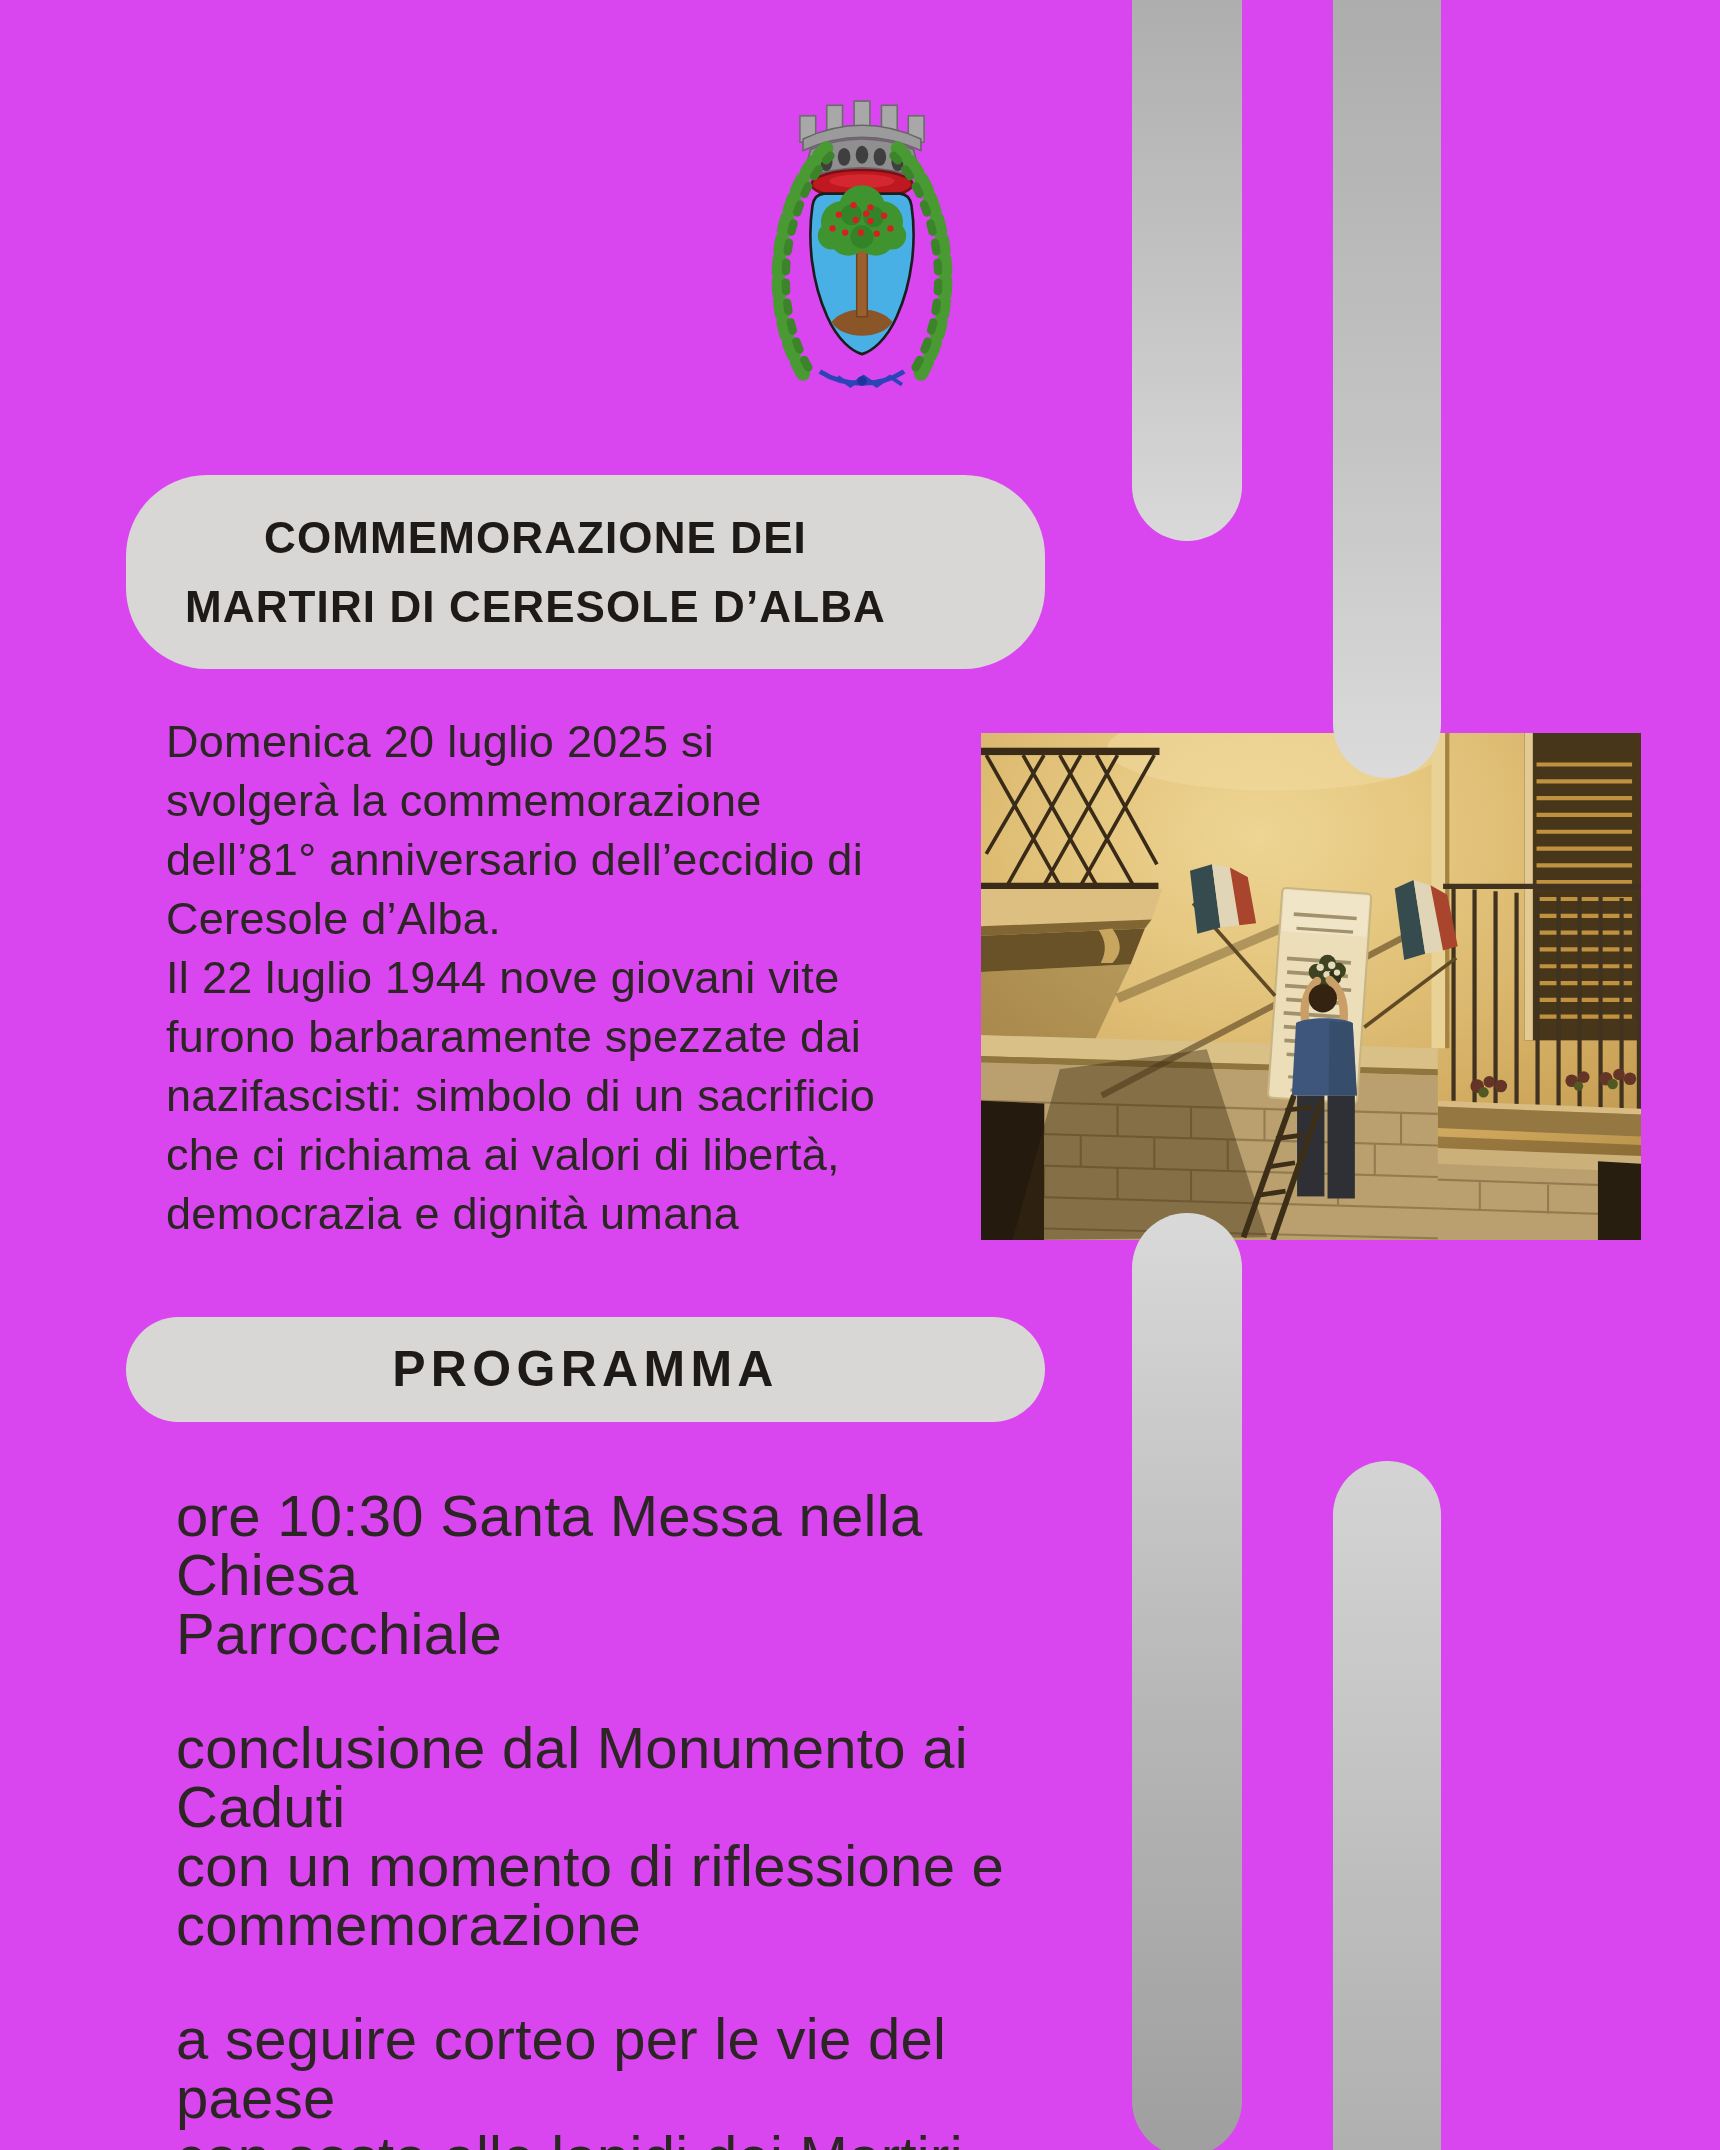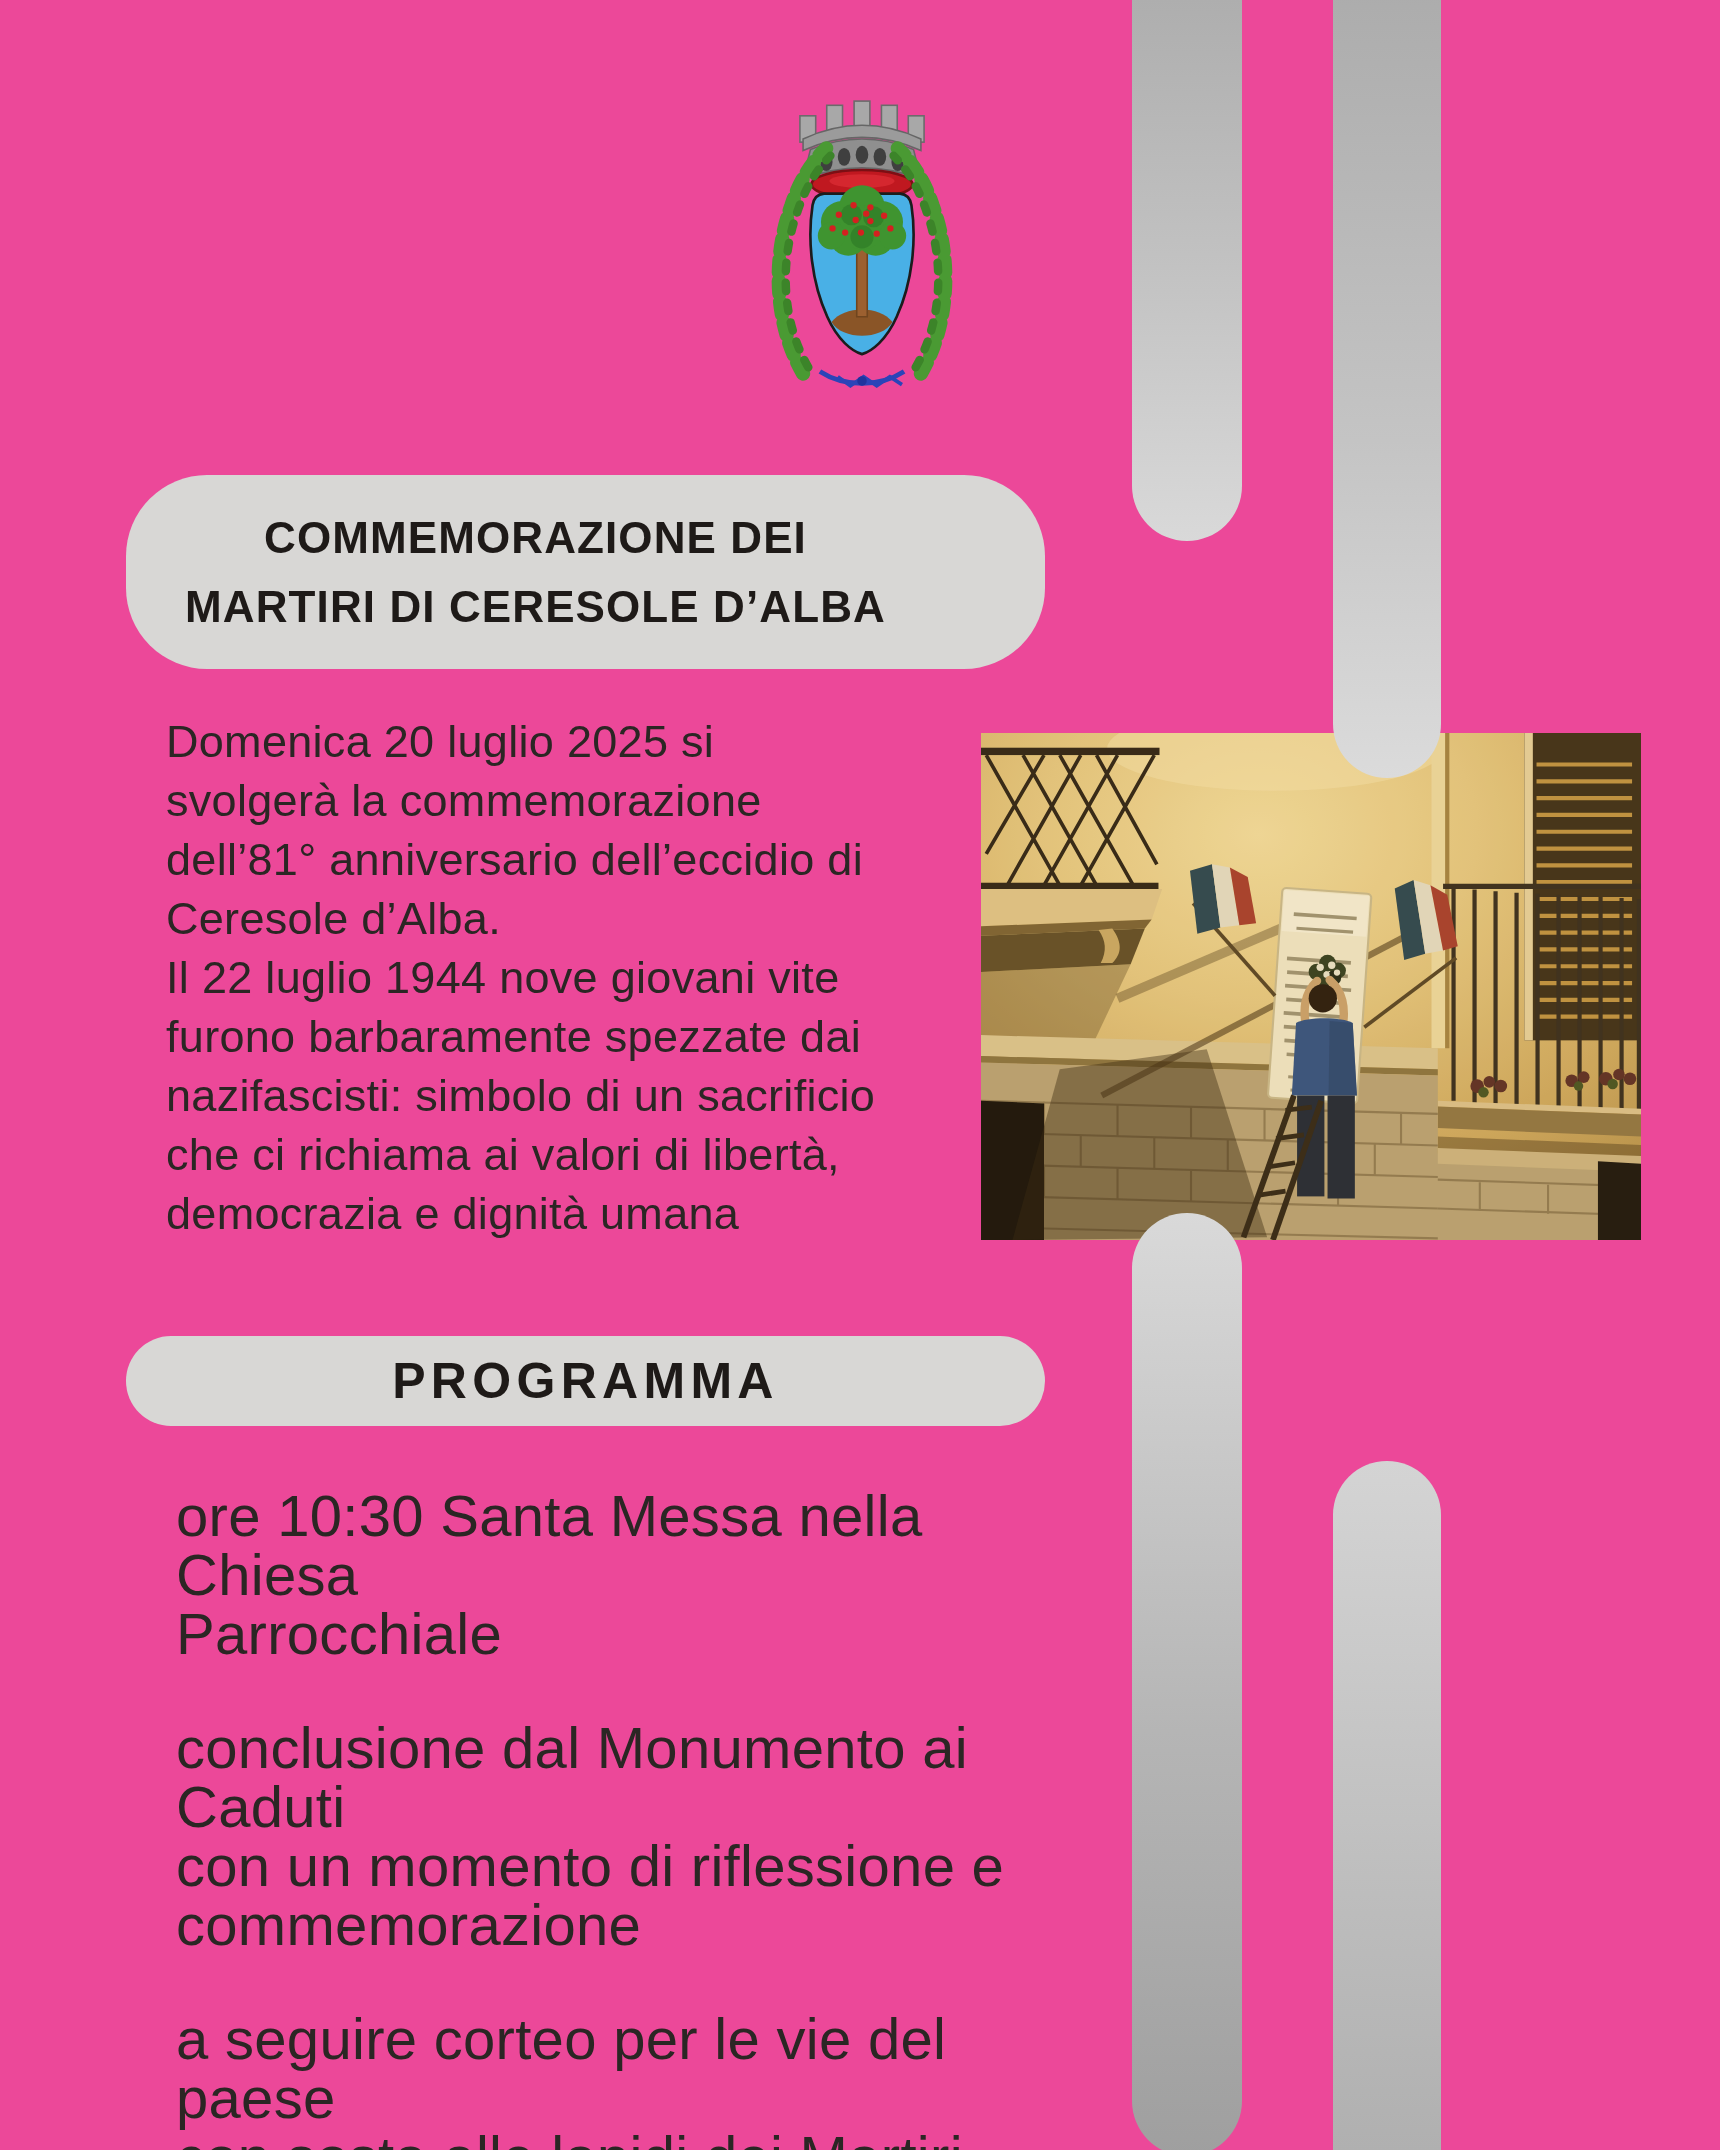--- a/index.html
+++ b/index.html
@@ -1,37 +1,37 @@
 <!DOCTYPE html>
 <html style="font-size:8.4px"><head>
 <meta charset="utf-8">
 <style>
   html,body{margin:0;padding:0;background:#ffffff;}
   #canvas{
     position:relative;width:1721px;height:2151px;overflow:hidden;
-    background:#ec4899;
+    background:#d946ef;
     font-family:"Liberation Sans", sans-serif;
   }
   
   .bar{position:absolute;z-index:5;}
   #bar-top-left{left:1132px;top:-68px;width:110px;height:609px;border-radius:55px;
     background:linear-gradient(180deg,#a9a9a9 0%,#c2c2c2 55%,#d9d9d9 100%);}
   #bar-top-right{left:1333px;top:-68px;width:108px;height:846px;border-radius:54px;
     background:linear-gradient(180deg,#a9a9a9 0%,#c4c4c4 60%,#dbdbdb 100%);}
   #bar-bottom-left{left:1132px;top:1213px;width:110px;height:943px;border-radius:55px;
     background:linear-gradient(180deg,#d9d9d9 0%,#b5b5b5 55%,#9f9f9f 100%);}
   #bar-bottom-right{left:1333px;top:1461px;width:108px;height:788px;border-radius:54px 54px 0 0;
     background:linear-gradient(180deg,#d4d4d4 0%,#bdbdbd 55%,#ababab 100%);}
   
   #crest{position:absolute;left:741px;top:79px;width:242px;height:321px;z-index:2;}
   
   .pill{position:absolute;left:126px;width:919px;background:#d8d7d5;z-index:2;
         display:flex;align-items:center;justify-content:center;}
   #title-pill{top:475px;height:194px;border-radius:81px;}
-  #programma-pill{top:1317px;height:90px;border-radius:53px;margin-top:19px;}
+  #programma-pill{top:1317px;height:105px;border-radius:53px;}
   .pill-text{font-weight:bold;color:#1e1a18;text-align:center;white-space:pre-line;}
   #title-text{font-size:44px;line-height:69px;letter-spacing:1.1px;padding-right:100px;}
   #programma-text{font-size:50px;line-height:53px;letter-spacing:5.3px;}
   
   #intro-text{position:absolute;left:166px;top:712px;width:851px;z-index:2;
     font-size:45px;line-height:59px;letter-spacing:0.3px;color:#2b2624;white-space:pre-line;}
   #program-list{position:absolute;left:176px;top:1486px;width:872px;z-index:2;
     font-size:58px;line-height:59px;letter-spacing:0.3px;color:#2b2624;}
   .program-item{white-space:pre-line;margin:0 0 55px 0;}
   

